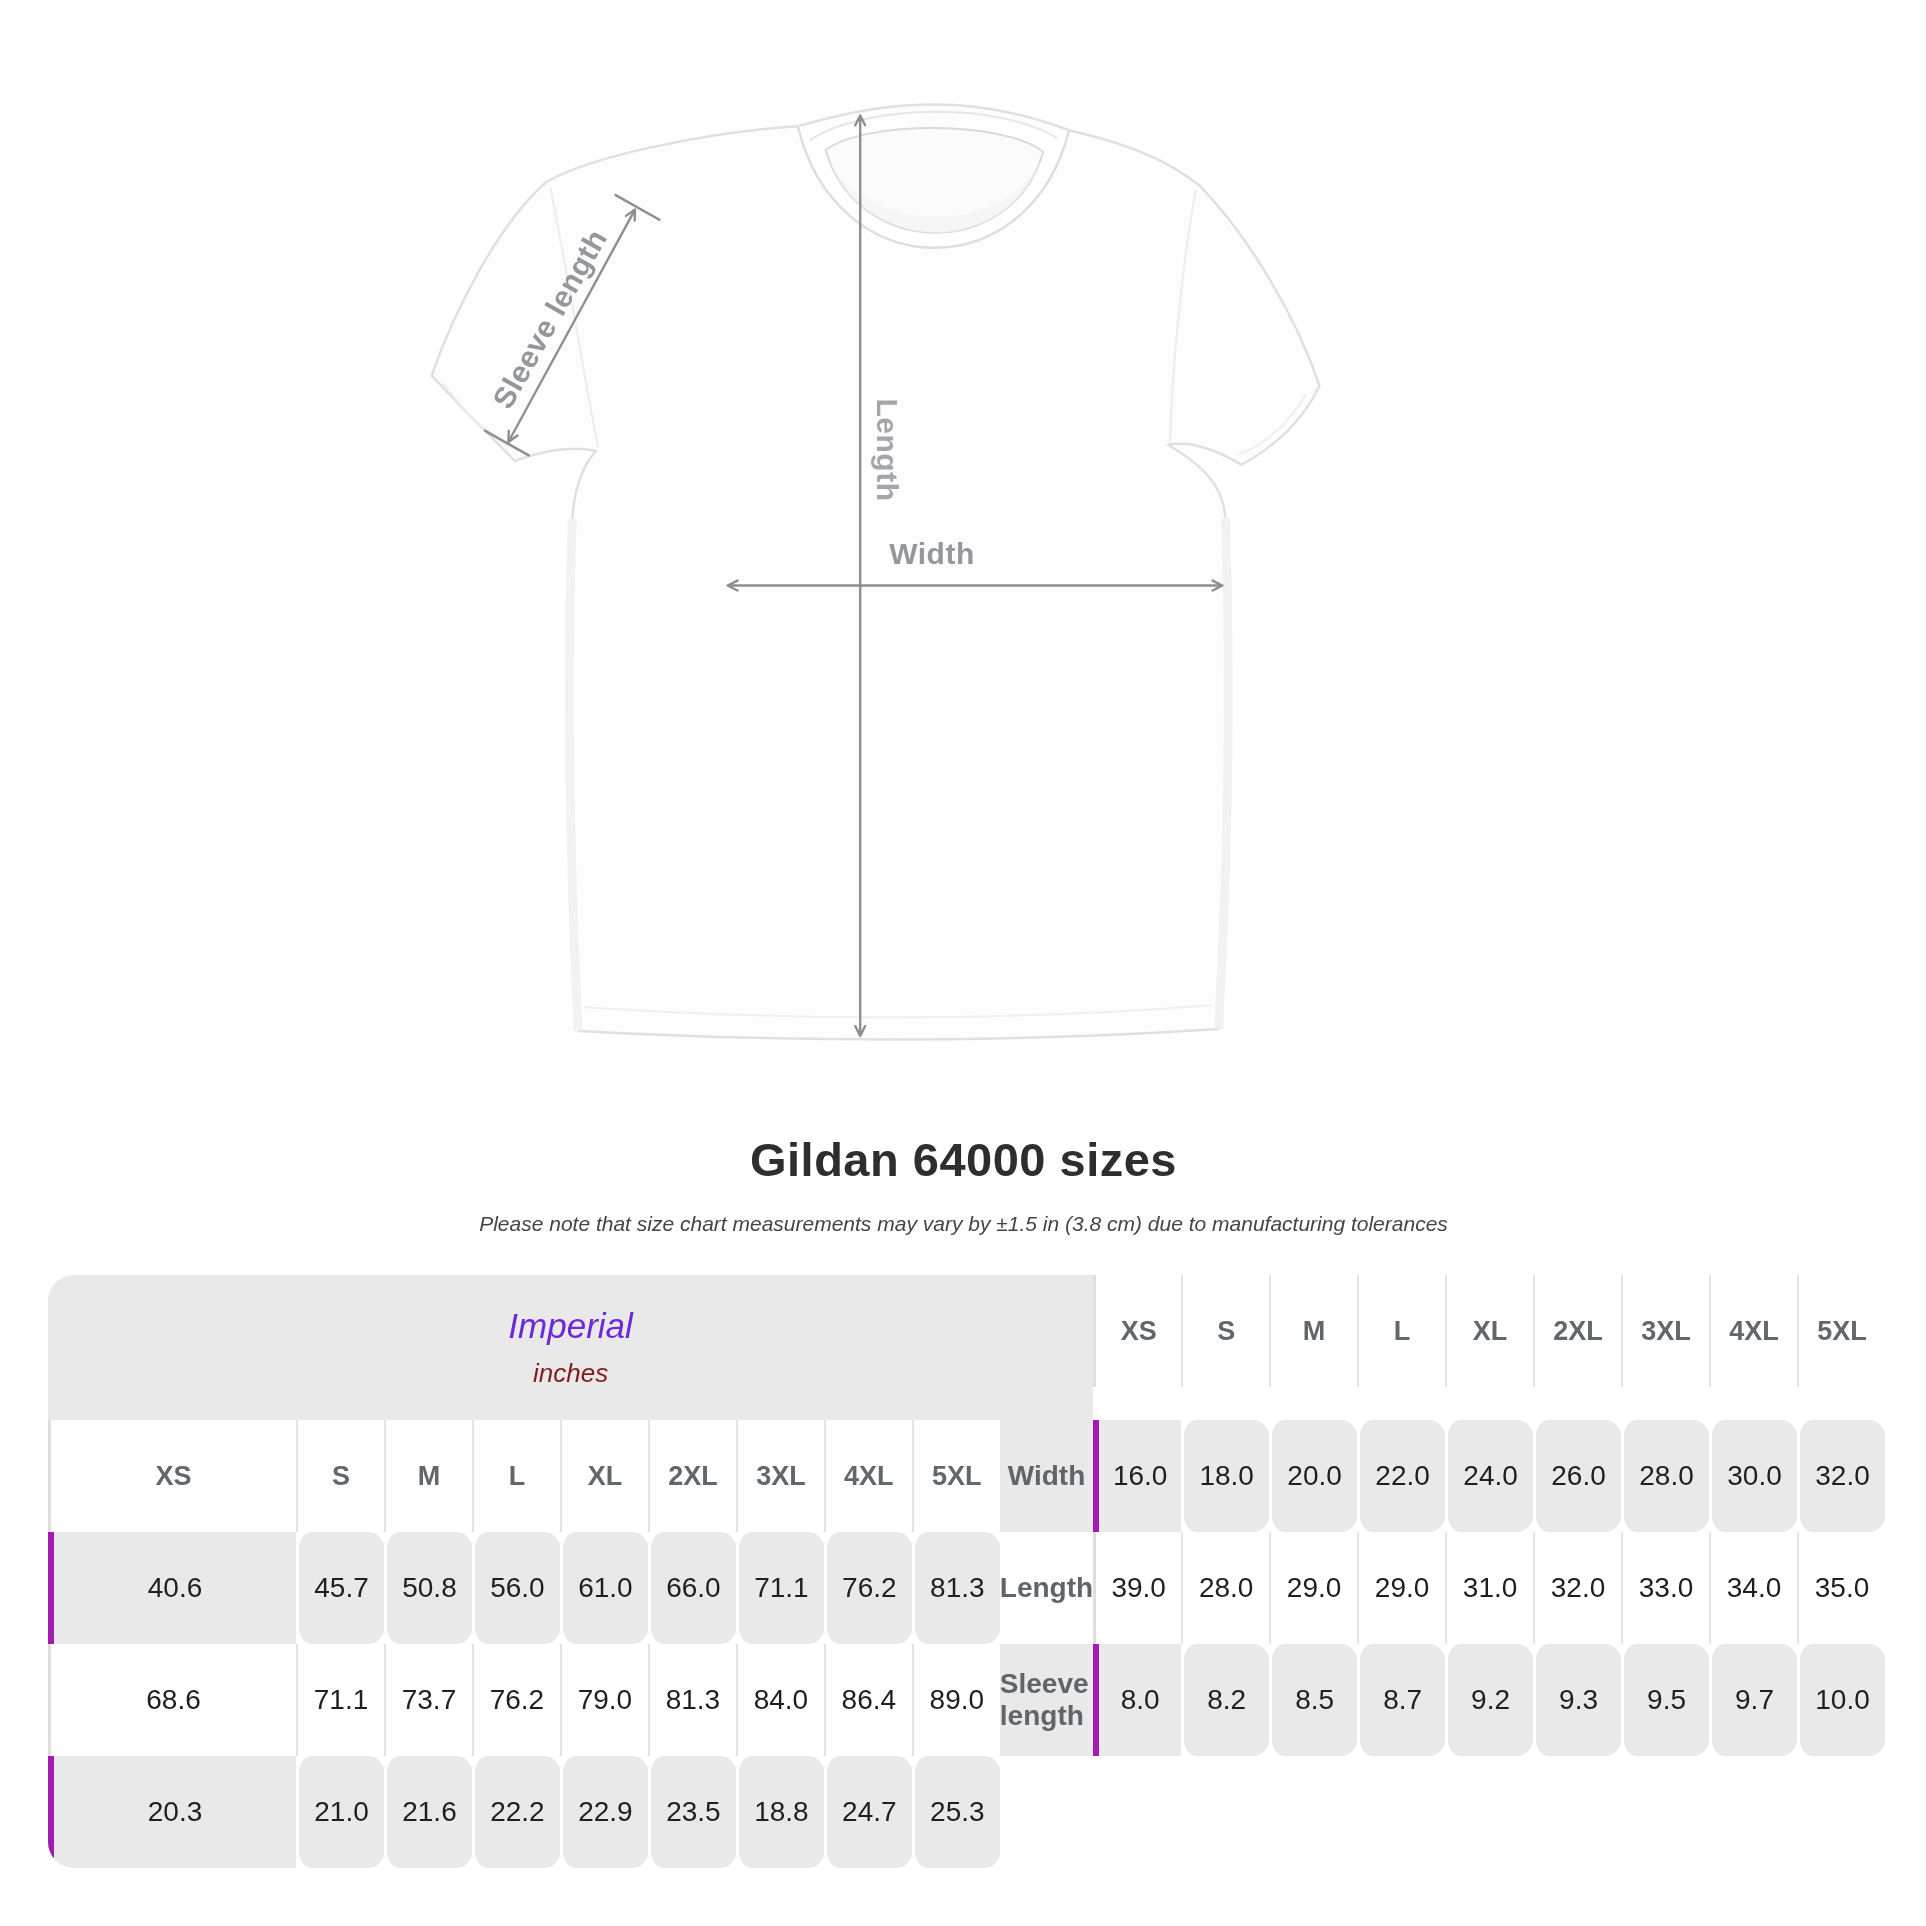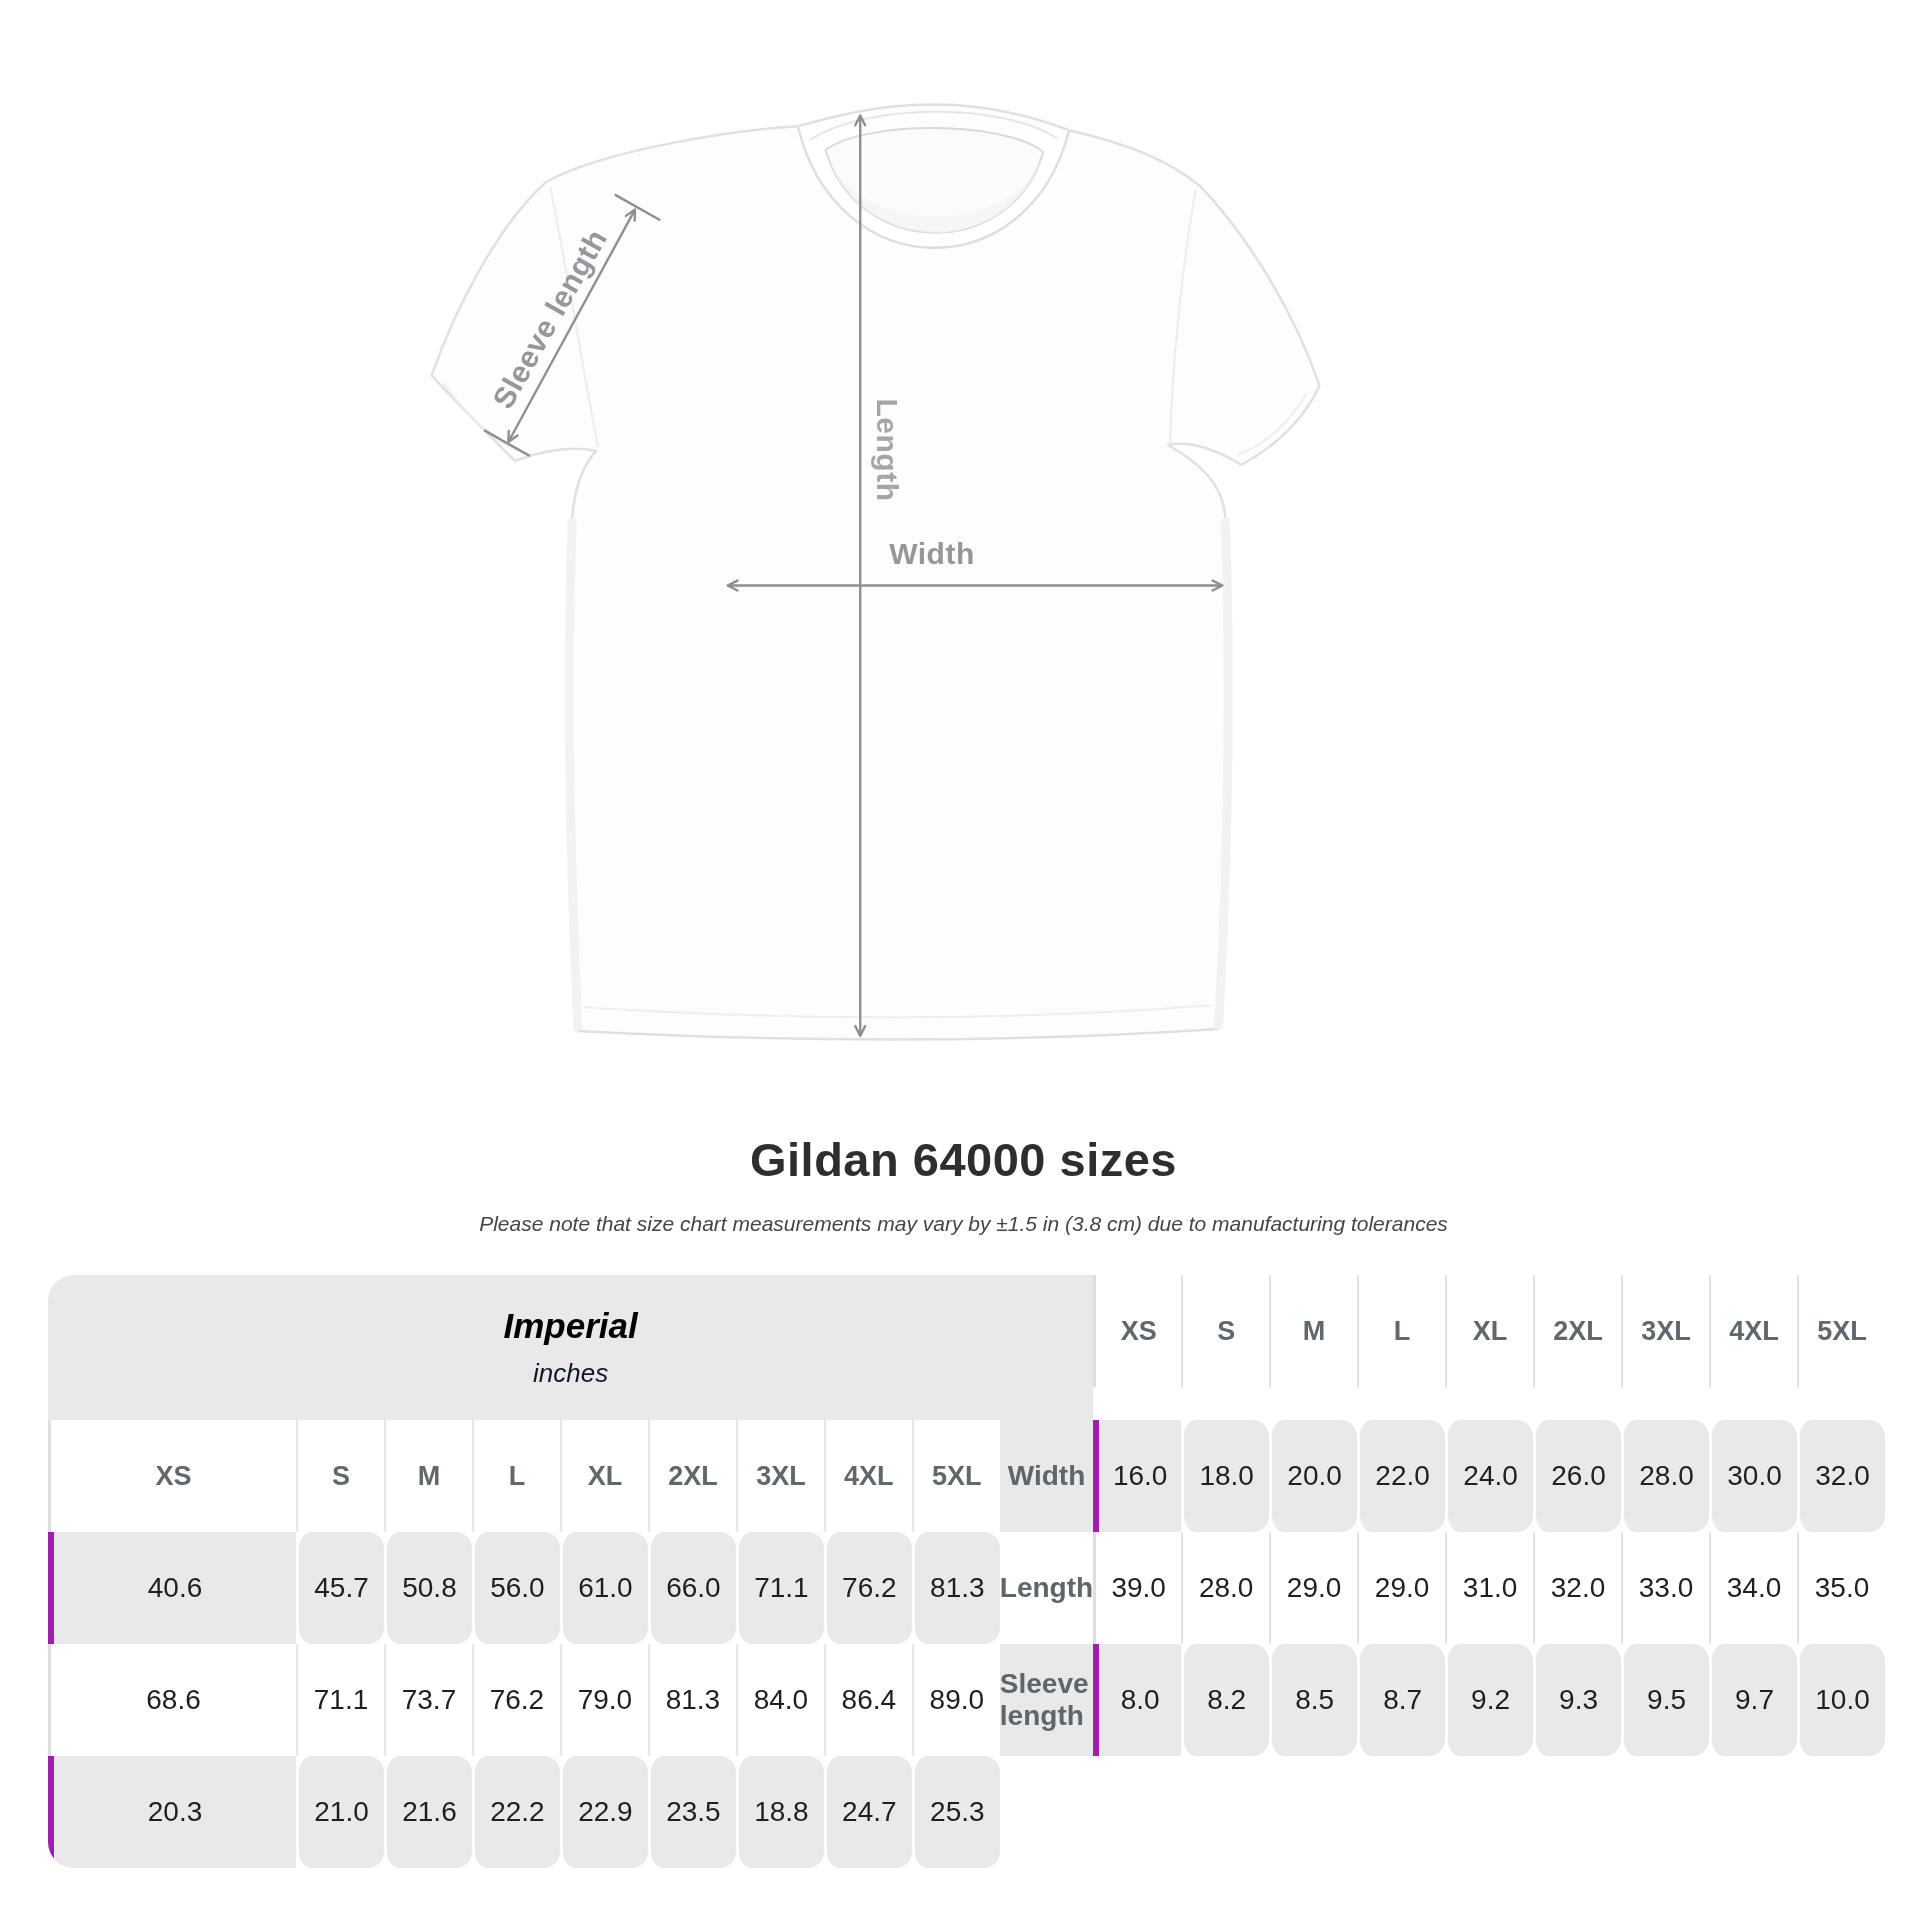--- a/index.html
+++ b/index.html
@@ -30,22 +30,22 @@
     position:absolute;left:48px;top:1275px;width:1837px;
     display:grid;grid-template-columns:248px repeat(18,1fr);
     border-radius:26px;overflow:hidden;
   }
   .band{
     grid-row:1;height:145px;background:#e9e9e9;
     display:flex;flex-direction:column;align-items:center;justify-content:center;gap:12px;
   }
   .band-imperial{grid-column:1 / span 10;}
   .band-metric{grid-column:11 / span 9;}
-  .g-label{font-size:35px;font-weight:bold;font-style:italic;color:#000000;}
-  .g-unit{font-size:26px;font-style:italic;color:#0f172a;}
+  .g-label{font-size:35px;font-weight:normal;font-style:italic;color:#6d28d9;}
+  .g-unit{font-size:26px;font-style:italic;color:#7f1d1d;}
   .cell{
     height:112px;display:flex;align-items:center;justify-content:center;
     font-size:28px;color:#1f1f1f;
   }
   .c-white{background:#ffffff;}
   .c-gray{background:#e9e9e9;}
   .head{font-weight:bold;color:#61686d;font-size:27px;}
   .lab{font-weight:bold;color:#5f666b;font-size:28px;}
   .c-white.sep{border-left:2px solid #e4e4e4;}
   .c-white.sep-wide{border-left:3px solid #dedede;}

